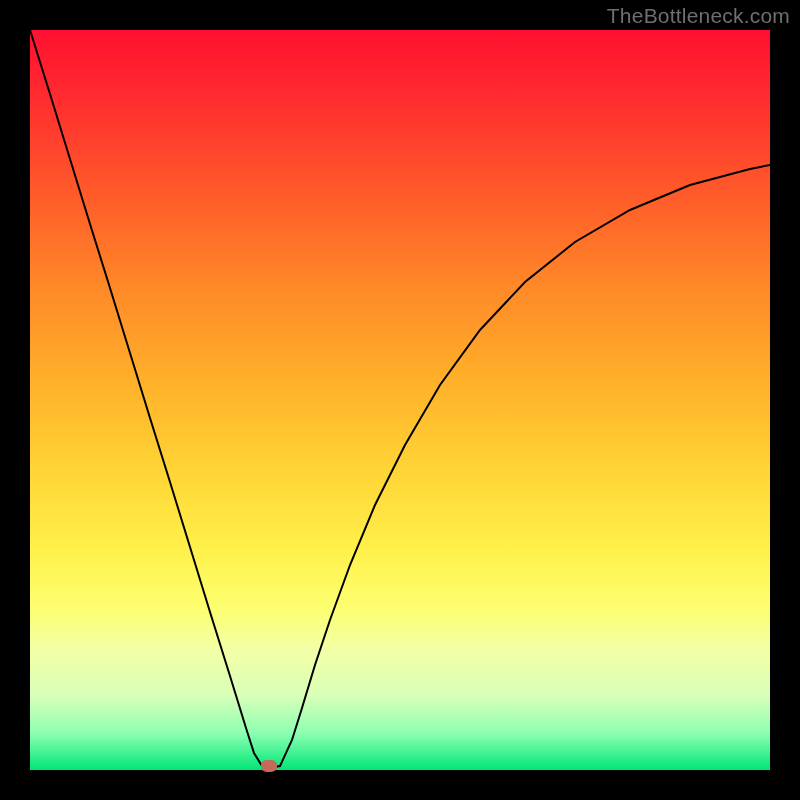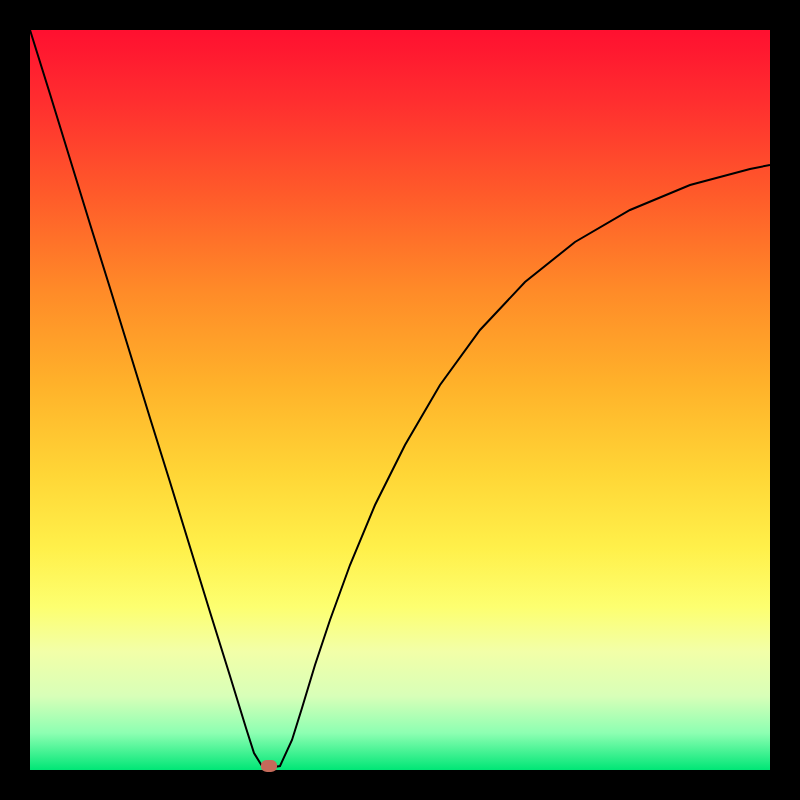--- a/index.html
+++ b/index.html
@@ -69,13 +69,14 @@
 
 <div class="frame">
 
   <div class="plot-area">
     <svg class="curve-svg" viewBox="0 0 740 740" preserveAspectRatio="none">
       <path id="curve-path" fill="none" stroke="#000000" stroke-width="2" d="M0 0 L20 64 L40 129 L60 194 L80 258 L100 323 L120 388 L140 452 L160 517 L180 582 L200 646 L208 672 L216 698 L224 723 L232 736 L238 738 L250 736 L262 710 L272 678 L285 635 L300 590 L320 535 L345 475 L375 415 L410 355 L450 300 L495 252 L545 212 L600 180 L660 155 L720 139 L740 135"></path>
     </svg>
     <div id="marker" class="marker" style="left: 239px; top: 736px; background: rgb(197, 106, 90);"></div>
   </div>
 
+  <div class="watermark">TheBottleneck.com</div>
 </div>
 
 </body></html>

